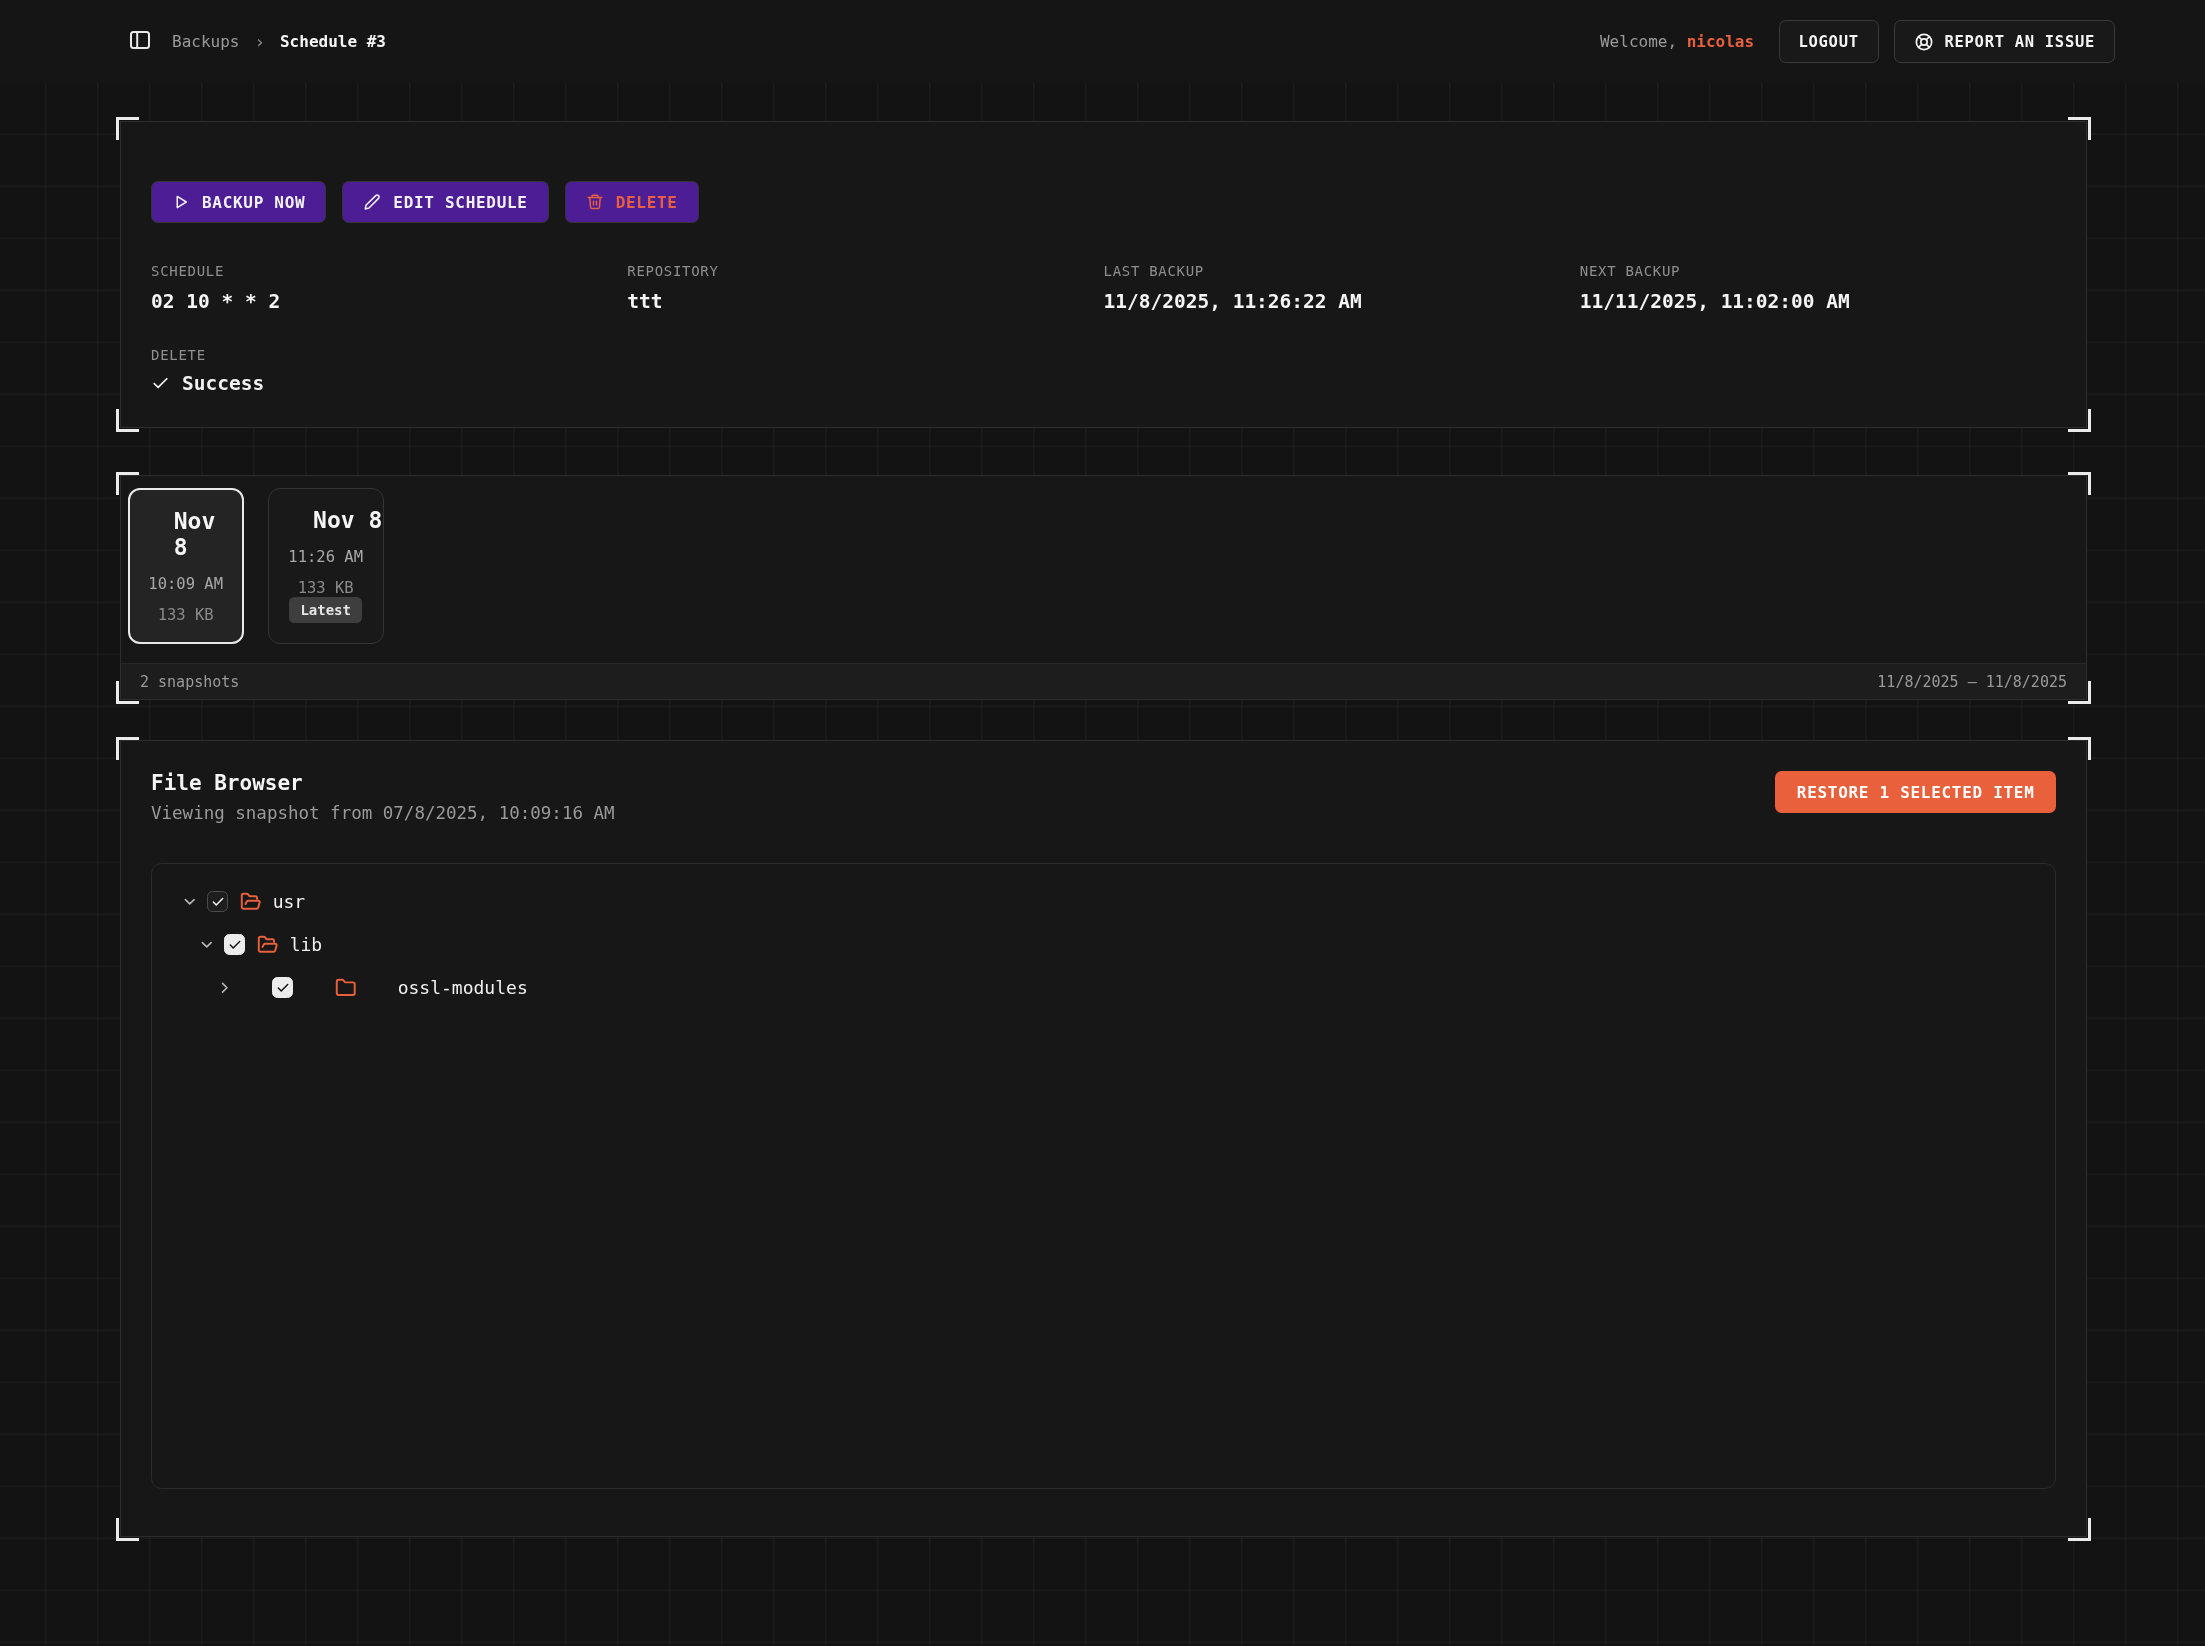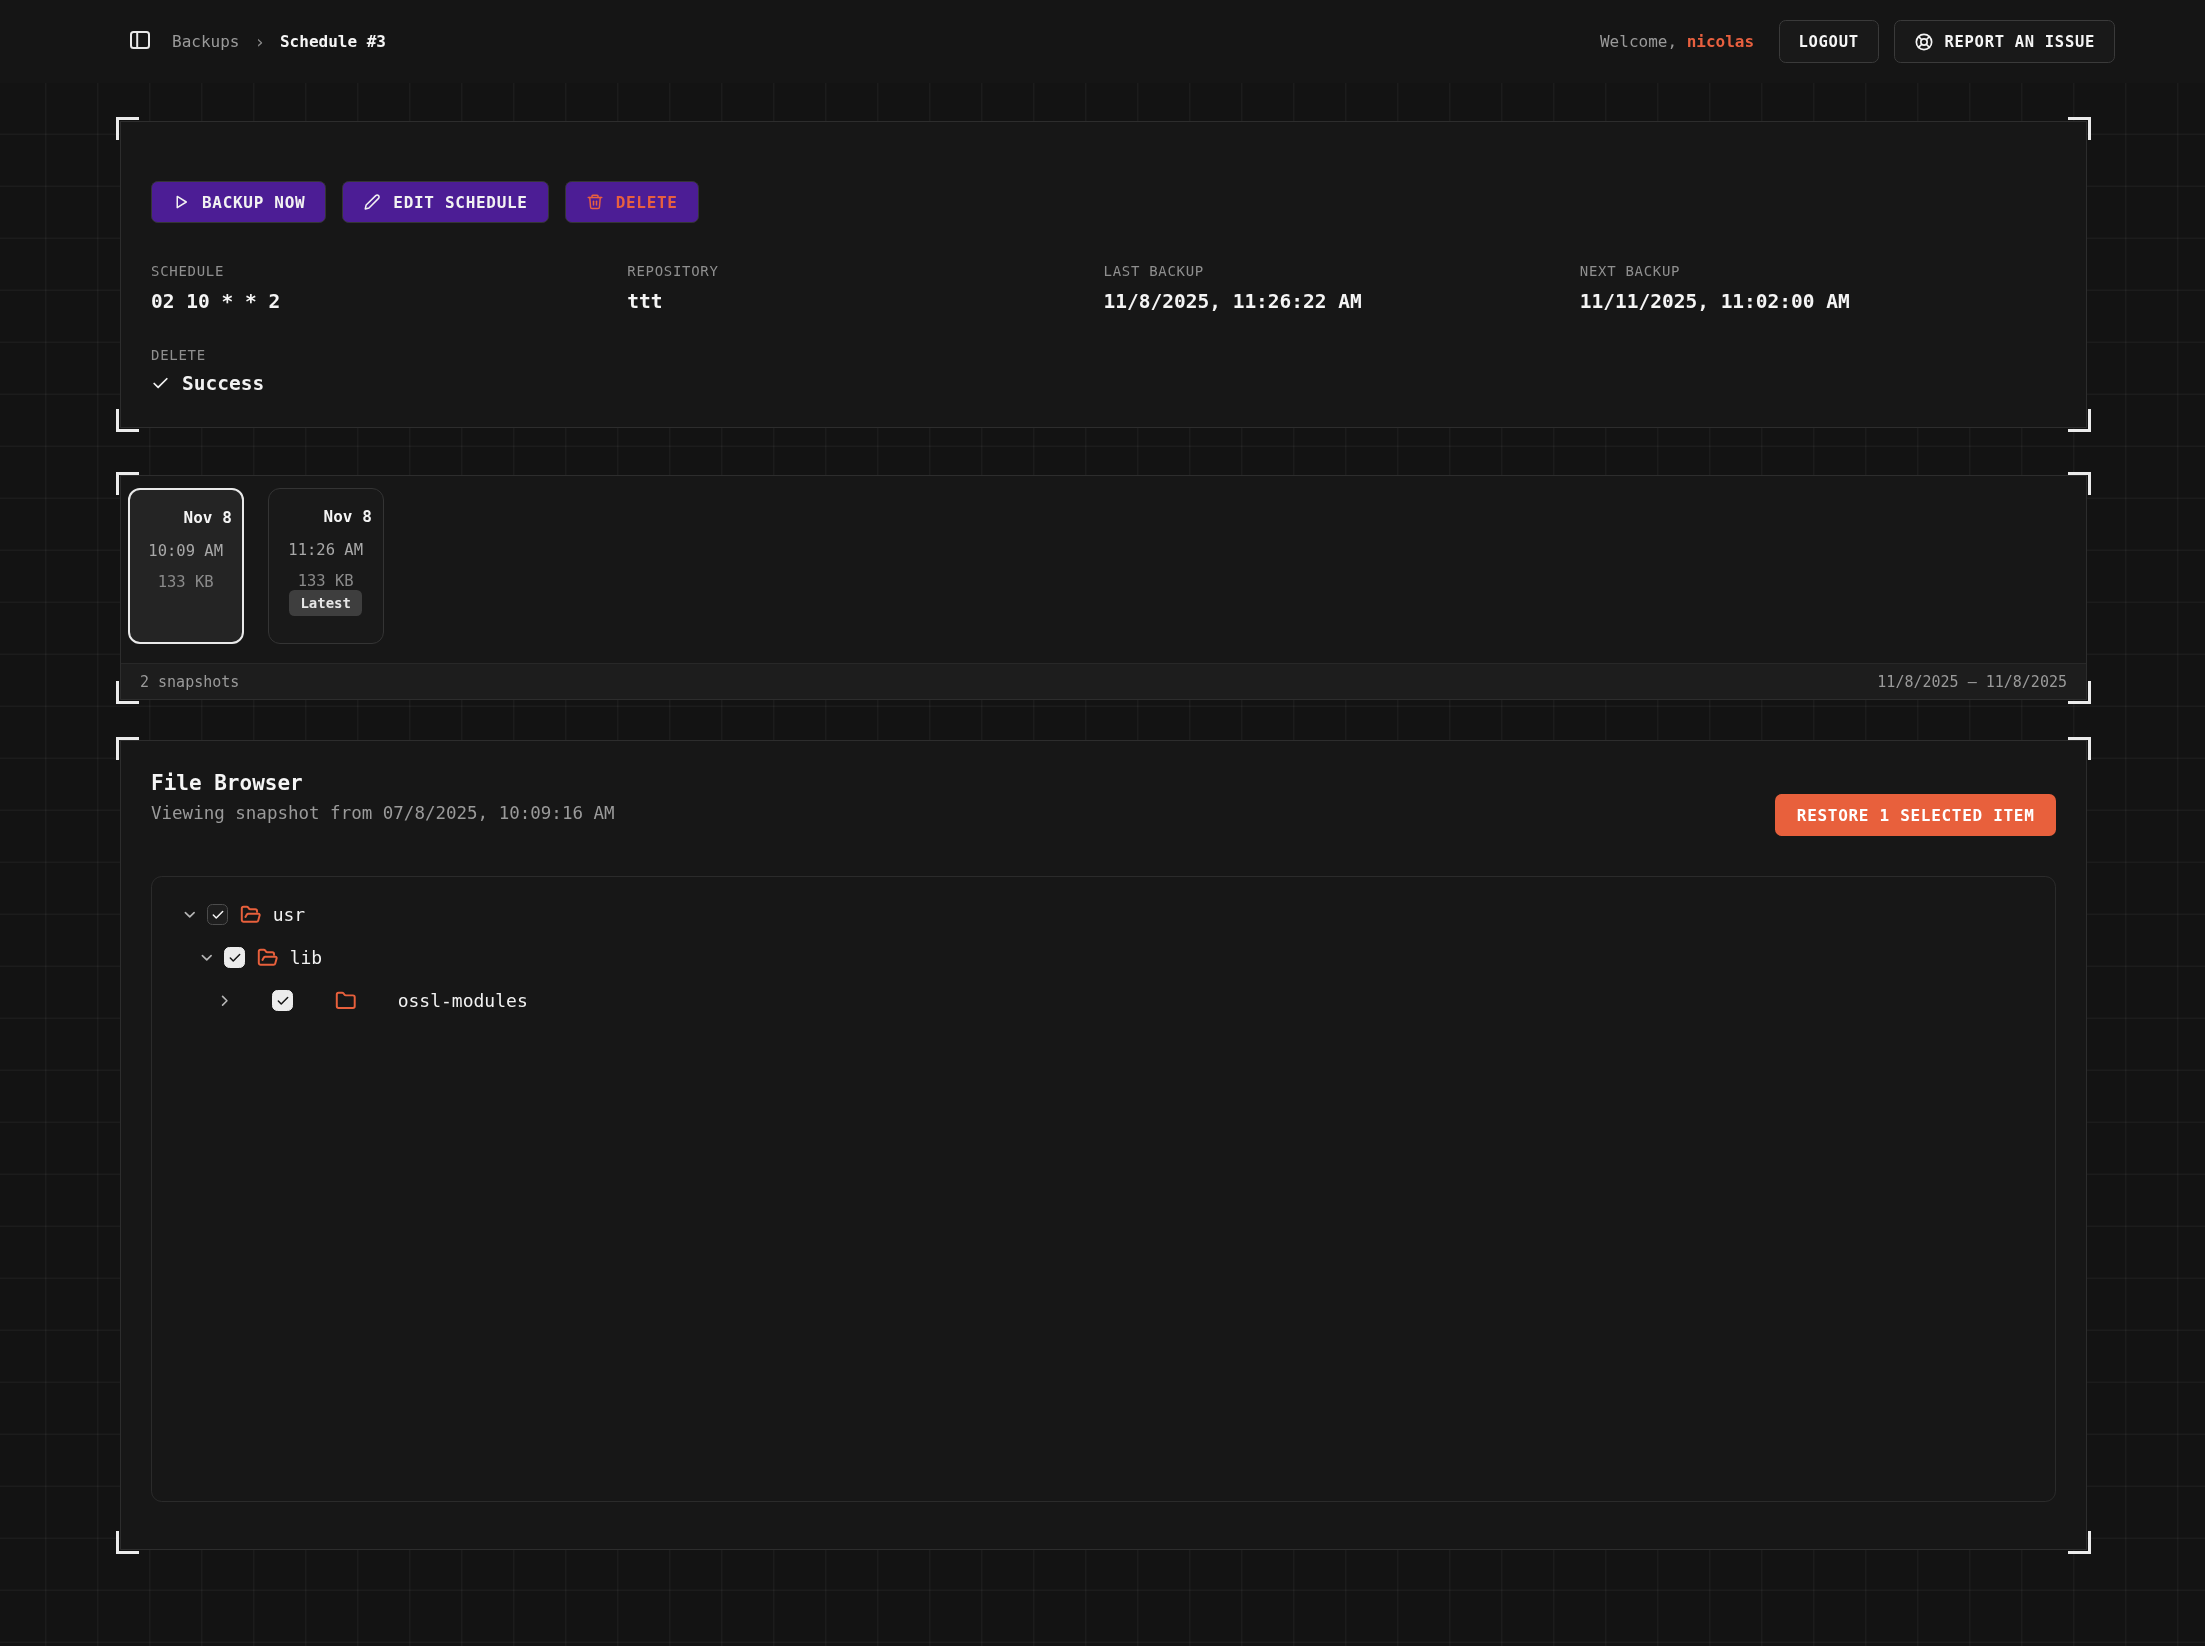--- a/index.html
+++ b/index.html
@@ -69,32 +69,32 @@
   .status-value { margin-top:9.4px; display:flex; align-items:center; gap:12px;
     font-size:19.5px; font-weight:700; }
   .status-value svg { width:19px; height:19px; }
 
   
   .panel-snapshots { margin-bottom:40px; }
   .cards { padding:12px 16px 19px 6.7px; display:flex; gap:24px; }
   .snap-card { width:116px; height:156px; border-radius:12px; display:flex; flex-direction:column;
     align-items:center; padding-top:17.5px; cursor:pointer; background:#191919; border:1.3px solid #343434; }
   .snap-card.selected { background:#242424; border:2px solid #e9e9e9; }
-  .c-date { font-size:16px; font-weight:700; color:#f5f5f5;margin-left:44px; }
+  .c-date { font-size:23px; font-weight:700; color:#f5f5f5;margin-left:44px; }
   .c-time { margin-top:15px; font-size:15.5px; color:#a8a8a8; }
   .c-size { margin-top:13.5px; font-size:15.5px; color:#8a8a8a; }
   .latest-badge { background:#3e3e3e; color:#e6e6e6; border-radius:5.4px;
     padding:4.7px 11.4px; font-size:14px; font-weight:700; }
   .snap-footer { height:36px; background:#1d1d1d; border-top:0.7px solid #282828;
     display:flex; justify-content:space-between; align-items:center; padding:0 19px;
     font-size:15px; color:#9a9a9a; }
 
   
   .panel-files { padding:30px 30px 47px; }
-  .restore-btn { display:flex; align-items:center; height:42px; padding:0 21.5px; margin-top:23px;
+  .restore-btn { display:flex; align-items:center; height:42px; padding:0 21.5px; margin-top:0;
     background:#e8603c; border:none; border-radius:6.7px; color:#ffffff; font-family:inherit;
     font-size:16px; font-weight:700; letter-spacing:0.7px; cursor:pointer; }
   .tree-box { margin-top:40px; border:1.3px solid #2b2b2b; border-radius:10.8px; height:626px;
     padding:16px 13.5px; overflow:hidden; }
   .tree-row { display:flex; align-items:center; height:43px; cursor:pointer; }
   .tree-row.lvl0 { padding-left:15px; } .tree-row.lvl1 { padding-left:32px; } .tree-row.lvl2 { padding-left:50px;gap:30px; }
   .chev { width:17.5px; height:17.5px; color:#b5b5b5; flex:0 0 auto; }
   .cb { width:21px; height:21px; border-radius:5.4px; margin-left:9.4px; display:flex;
     align-items:center; justify-content:center; flex:0 0 auto; }
   .cb svg { width:14px; height:14px; }

